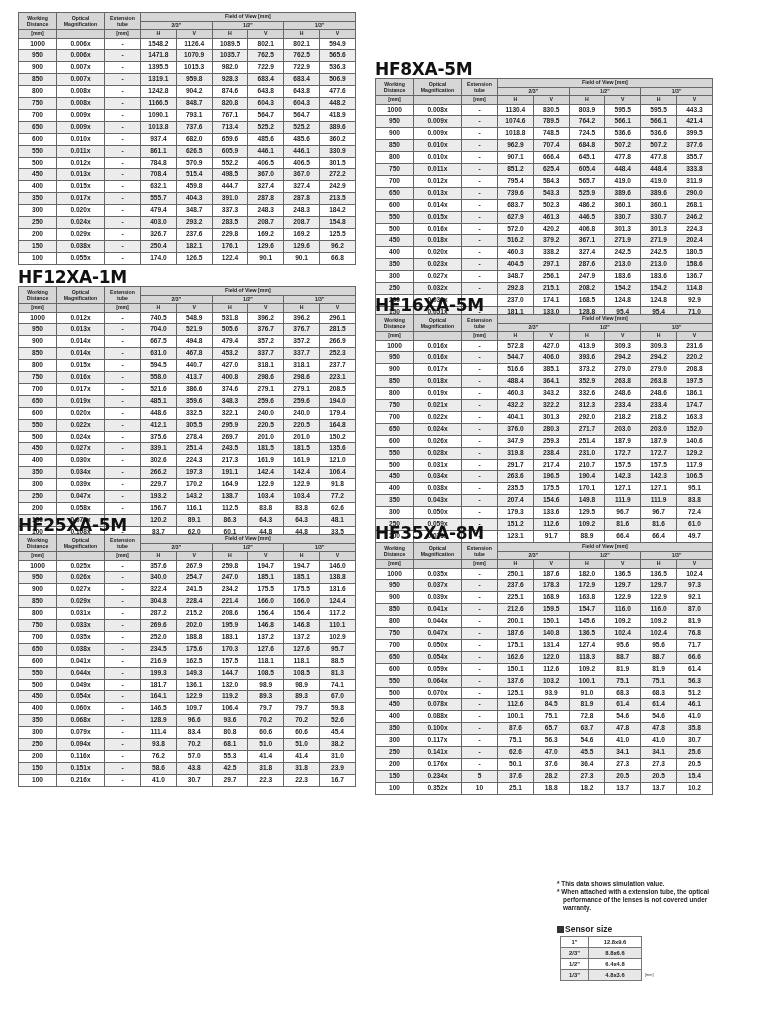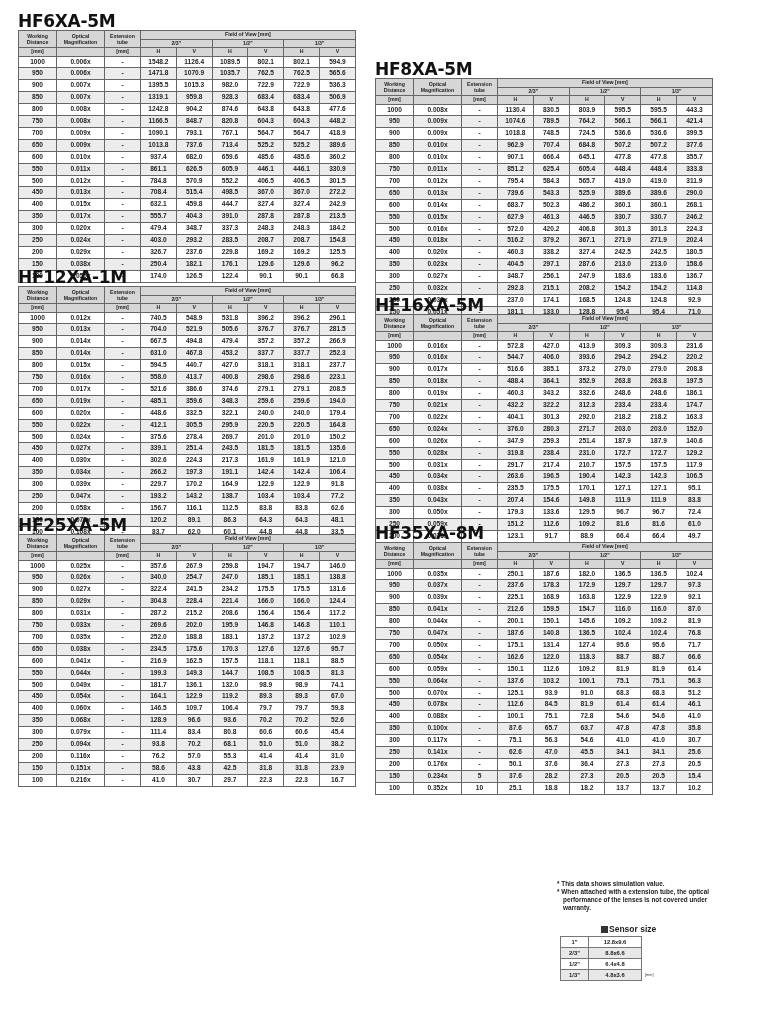--- a/index.html
+++ b/index.html
@@ -16,34 +16,33 @@
   table.fov td, table.fov th { border: 1px solid #666; text-align: center; padding: 0; font-size: 6.6px; line-height: 10.9px; height: 10.9px; white-space: nowrap; overflow: hidden; }
   table.fov th { background: #d6d6d6; font-weight: bold; font-size: 5.2px; line-height: 6px; color: #222; }
   table.fov th.tall { line-height: 6.2px; }
   table.fov th.sub { height: 7.5px; line-height: 7px; }
   table.fov td { font-weight: bold; color: #1e1e1e; }
   table.fov tr.odd td { background: #ffffff; }
   table.fov tr.even td { background: #ececec; }
   .col-wd { width: 38px; } .col-mag { width: 48px; } .col-ext { width: 36px; } .col-v { width: 35.8px; }
   .notes { position: absolute; left: 557px; top: 880px; width: 170px; font-size: 6.4px; line-height: 8px; font-weight: bold; color: #222; }
   .notes p { margin: 0; padding-left: 6px; text-indent: -6px; }
-  .sensor-title { position: absolute; left: 557px; top: 924px; font-size: 8.5px; font-weight: bold; color: #222; display: flex; align-items: center; margin-left: 44px; }
+  .sensor-title { position: absolute; left: 557px; top: 924px; font-size: 8.5px; font-weight: bold; color: #222; display: flex; align-items: center; }
   .sensor-title .sq { display: inline-block; width: 7px; height: 7px; background: #333; margin-right: 1px; }
   table.sensor { position: absolute; left: 560px; top: 936px; border-collapse: collapse; border: 1.5px solid #555; width: 82px; }
   table.sensor td { border: 1px solid #777; font-size: 5.8px; font-weight: bold; text-align: center; height: 10px; line-height: 10px; padding: 0; }
   table.sensor tr:nth-child(even) td { background: #e8e8e8; }
   table.sensor td.k { width: 27px; }
   .unit-mm { position: absolute; left: 645px; top: 973px; font-size: 3.8px; color: #333; }
 </style>
 </head>
 <body>
 
 <div id="blocks">
     <div class="block b0">
-      <div class="model-title">HF6XA-5M</div>
       <table class="fov">
         <colgroup>
           <col class="col-wd">
           <col class="col-mag">
           <col class="col-ext">
           <col class="col-v">
           <col class="col-v">
           <col class="col-v">
           <col class="col-v">
           <col class="col-v">

